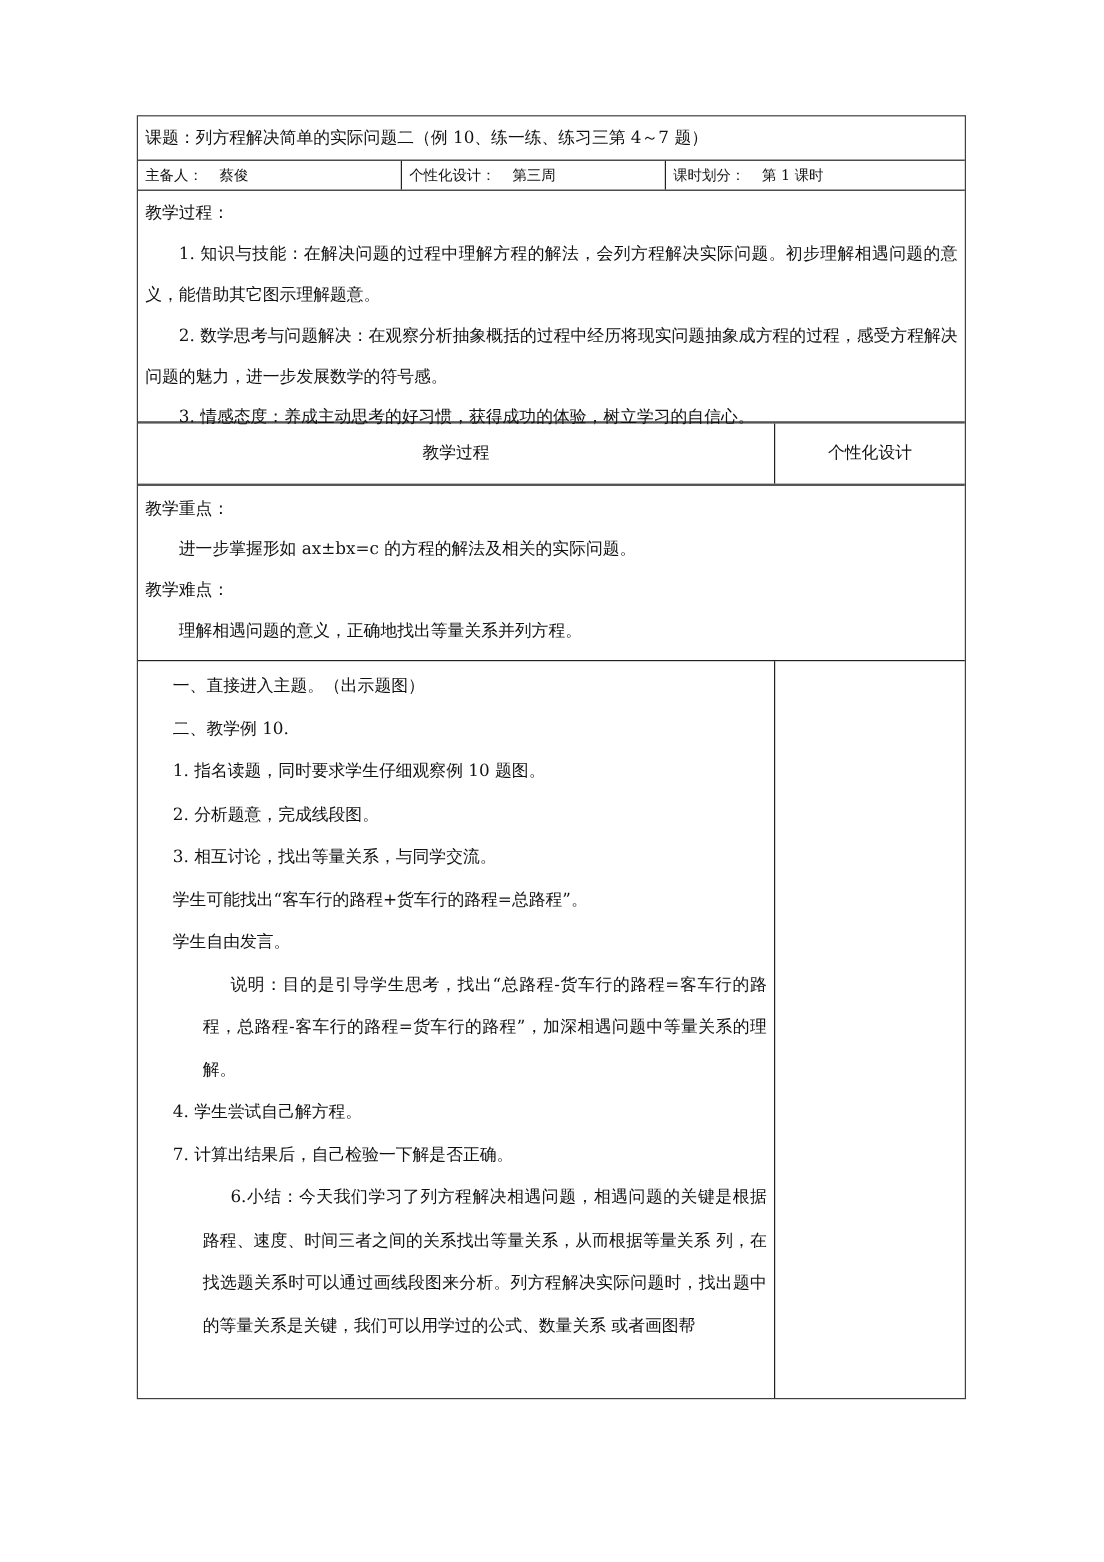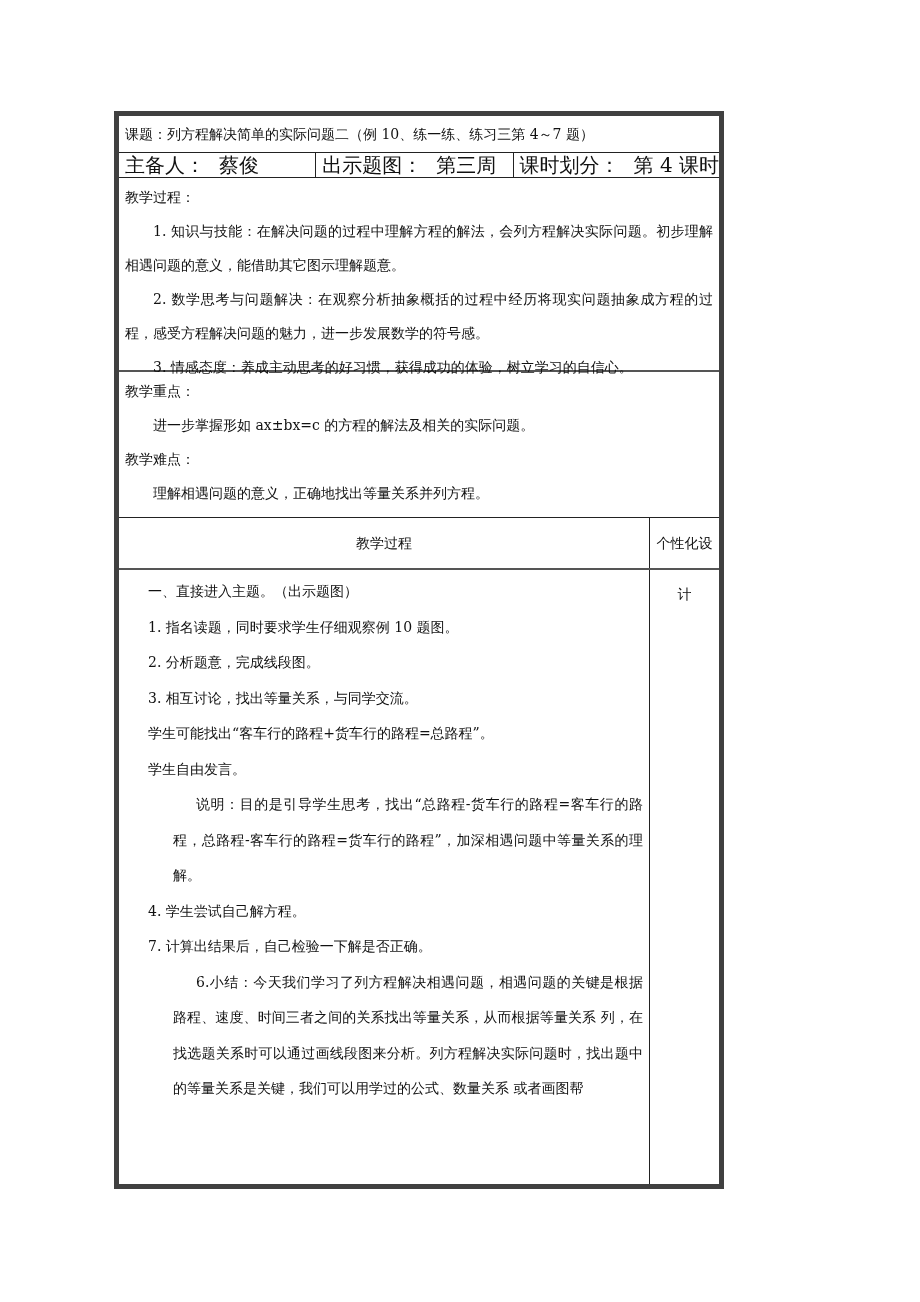--- a/index.html
+++ b/index.html
@@ -11,23 +11,23 @@
       width: 920px;
       height: 1302px;
       position: relative;
       font-family: "DejaVu Serif", "Liberation Serif", serif;
       color: #111111;
       overflow: hidden;
     }
     .page {
       position: absolute;
       left: 114px;
-      top: 111px;
-      width: 610px;
-      border: 5px solid #404040;
+      top: 96px;
+      width: 691px;
+      border: 1px solid #404040;
       box-sizing: border-box;
     }
     .row {
       border-bottom: 1px solid #222;
       box-sizing: border-box;
       position: relative;
     }
     .row:last-child { border-bottom: none; }
     .row.thick { border-bottom: 2px solid #555; }
     .cell-line {
@@ -37,21 +37,21 @@
       white-space: nowrap;
     }
     .title-row { height: 37px; }
     .title-row .cell-line { line-height: 37px; }
     .meta-row {
       height: 25px;
       display: flex;
     }
     .meta-cell {
       box-sizing: border-box;
-      font-size: 20px;
+      font-size: 12px;
       line-height: 24px;
       padding-left: 6px;
       white-space: nowrap;
     }
     .meta-cell.c1 { width: 220px; border-right: 1px solid #222; }
     .meta-cell.c2 { width: 220px; border-right: 1px solid #222; }
     .meta-cell.c3 { flex: 1; }
     .meta-cell .gap { display: inline-block; width: 14px; }
 
     .objectives-row { height: 194px; padding-top: 2px; }
@@ -114,49 +114,50 @@
     <div class="cell-line">
       <span>课题：</span><span>列方程解决简单的实际问题二（例 10、练一练、练习三第 4～7 题）</span>
     </div>
   </div>
 
   <div class="row meta-row">
     <div class="meta-cell c1">
       <span>主备人：</span><span class="gap"></span><span>蔡俊</span>
     </div>
     <div class="meta-cell c2">
-      <span>出示题图：</span><span class="gap"></span><span>第三周</span>
+      <span>个性化设计：</span><span class="gap"></span><span>第三周</span>
     </div>
     <div class="meta-cell c3">
-      <span>课时划分：</span><span class="gap"></span><span>第 4 课时</span>
+      <span>课时划分：</span><span class="gap"></span><span>第 1 课时</span>
     </div>
   </div>
 
   <div class="row objectives-row thick">
     <div class="heading-line">教学过程：</div>
     <div class="para indent">1. 知识与技能：在解决问题的过程中理解方程的解法，会列方程解决实际问题。初步理解相遇问题的意义，能借助其它图示理解题意。</div>
     <div class="para indent">2. 数学思考与问题解决：在观察分析抽象概括的过程中经历将现实问题抽象成方程的过程，感受方程解决问题的魅力，进一步发展数学的符号感。</div>
     <div class="para indent">3. 情感态度：养成主动思考的好习惯，获得成功的体验，树立学习的自信心。</div>
   </div>
 
+  <div class="row process-header thick">
+    <div class="ph-left">教学过程</div>
+    <div class="ph-right">个性化设计</div>
+  </div>
+
   <div class="row keypoints-row">
     <div class="heading-line">教学重点：</div>
     <div class="para indent">进一步掌握形如 ax±bx=c 的方程的解法及相关的实际问题。</div>
     <div class="heading-line">教学难点：</div>
     <div class="para indent">理解相遇问题的意义，正确地找出等量关系并列方程。</div>
   </div>
 
-  <div class="row process-header thick">
-    <div class="ph-left">教学过程</div>
-    <div class="ph-right">个性化设计</div>
-  </div>
-
   <div class="row process-body">
     <div class="pb-left">
       <div class="line ind">一、直接进入主题。（出示题图）</div>
+      <div class="line ind">二、教学例 10.</div>
       <div class="line ind">1. 指名读题，同时要求学生仔细观察例 10 题图。</div>
       <div class="line ind">2. 分析题意，完成线段图。</div>
       <div class="line ind">3. 相互讨论，找出等量关系，与同学交流。</div>
       <div class="line ind">学生可能找出“客车行的路程+货车行的路程=总路程”。</div>
       <div class="line ind">学生自由发言。</div>
       <div class="line ind-text">说明：目的是引导学生思考，找出“总路程-货车行的路程=客车行的路程，总路程-客车行的路程=货车行的路程”，加深相遇问题中等量关系的理解。</div>
       <div class="line ind">4. 学生尝试自己解方程。</div>
       <div class="line ind">7. 计算出结果后，自己检验一下解是否正确。</div>
       <div class="line ind-text">6.小结：今天我们学习了列方程解决相遇问题，相遇问题的关键是根据路程、速度、时间三者之间的关系找出等量关系，从而根据等量关系 列，在找选题关系时可以通过画线段图来分析。列方程解决实际问题时，找出题中的等量关系是关键，我们可以用学过的公式、数量关系 或者画图帮</div>
     </div>

